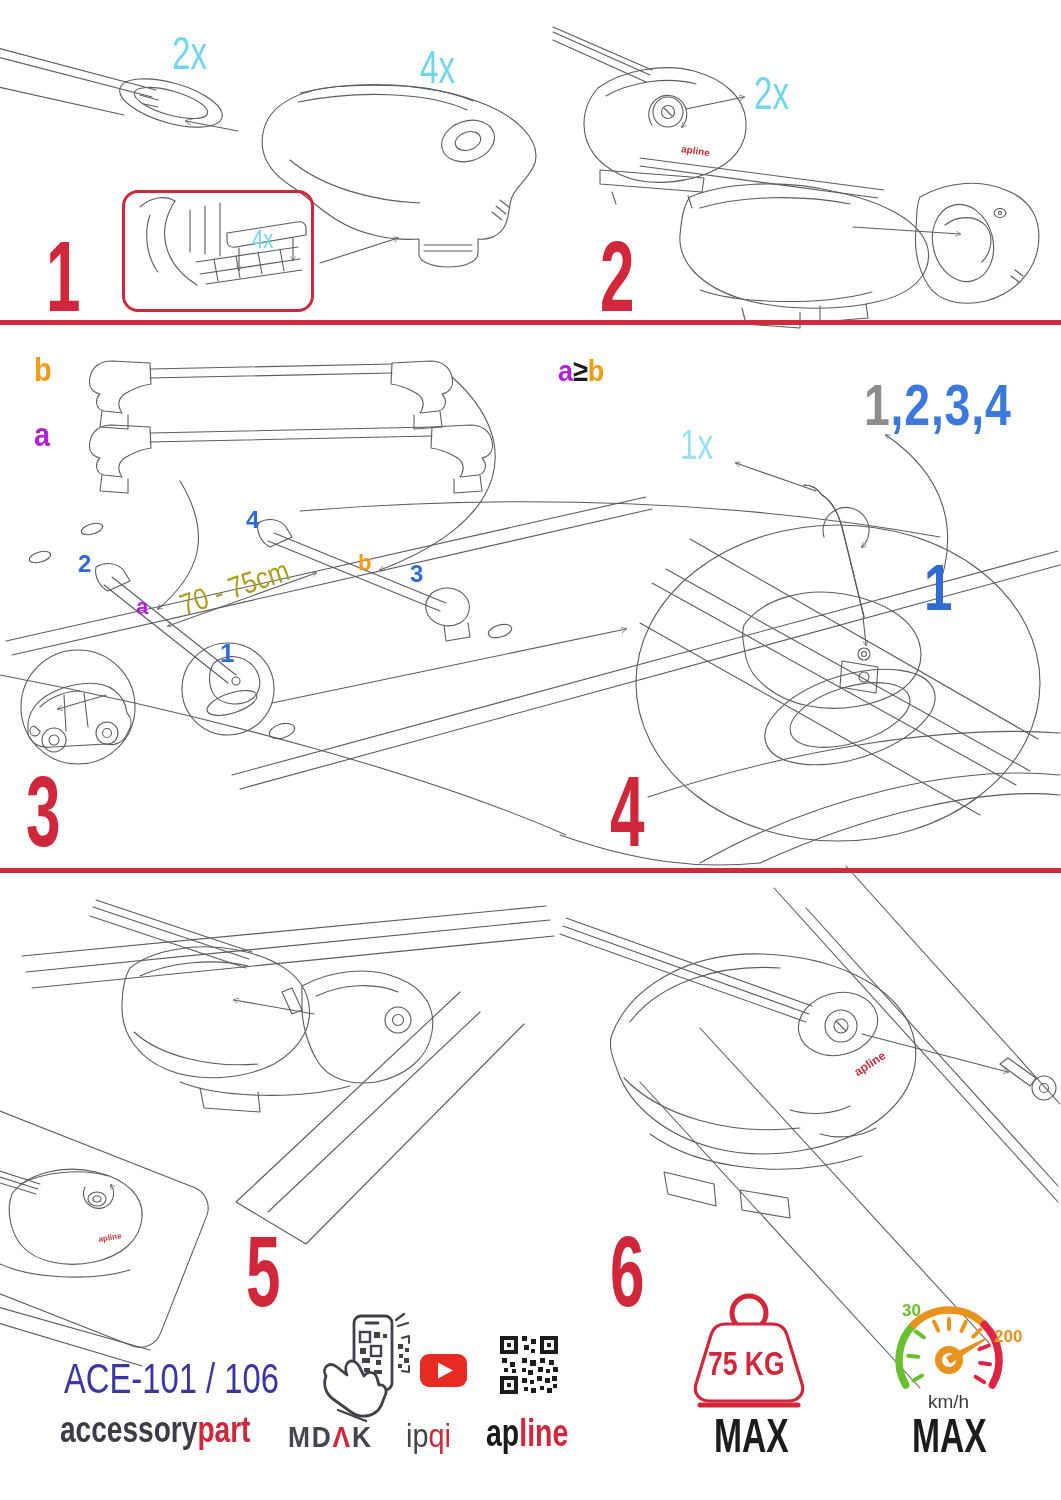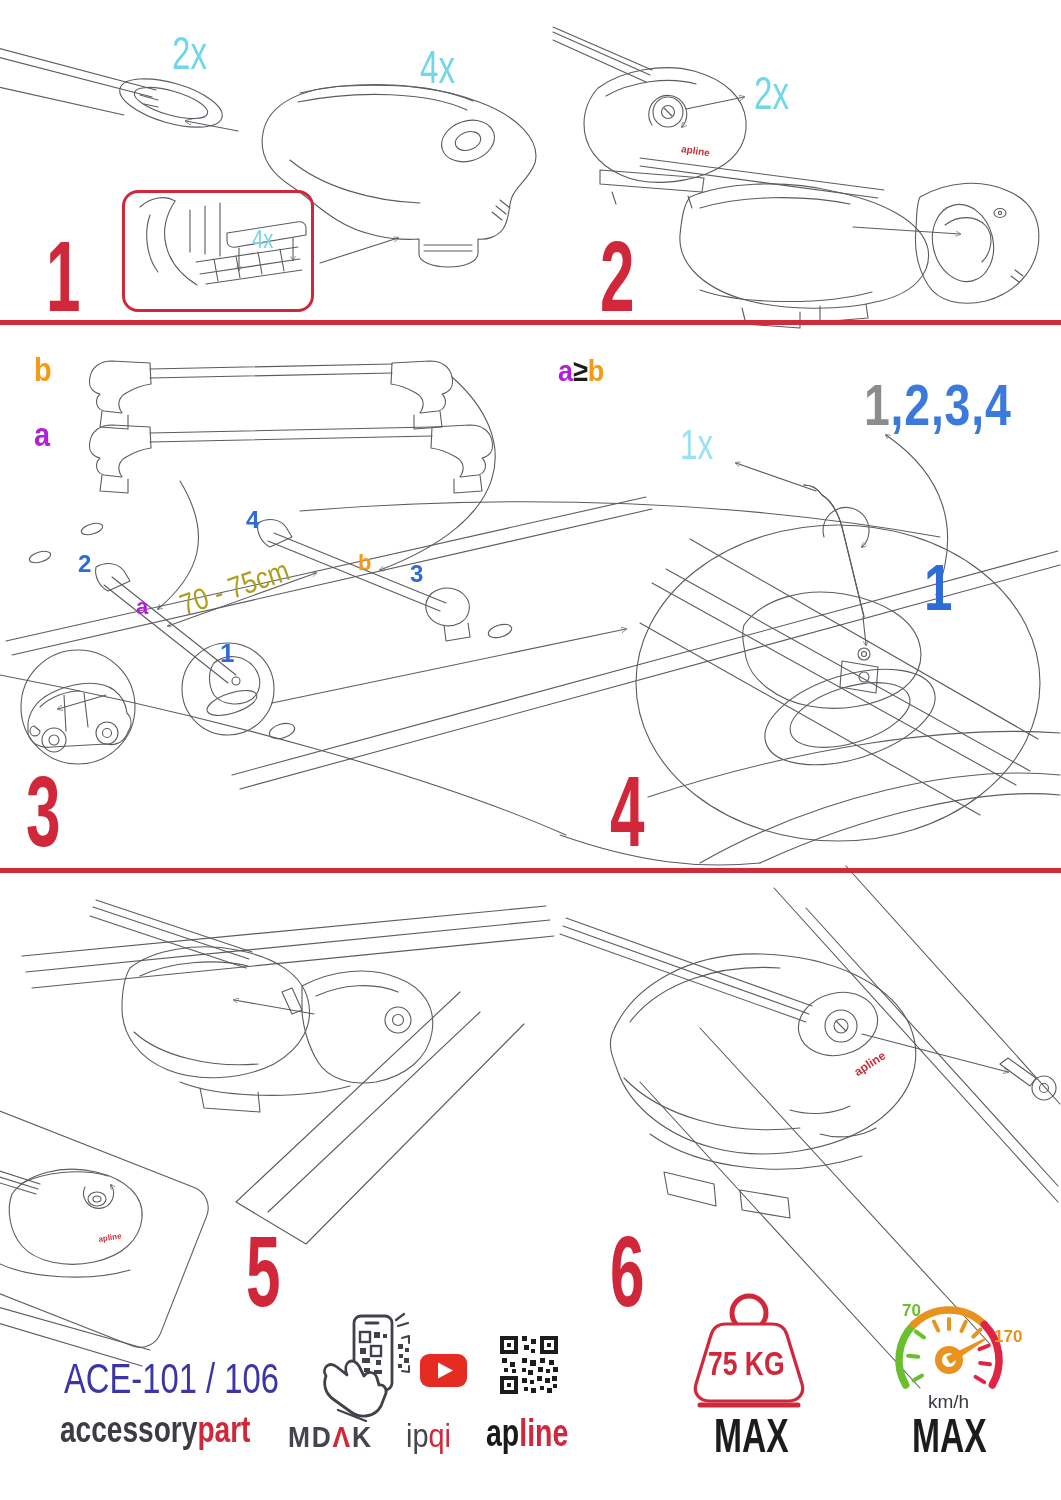--- a/index.html
+++ b/index.html
@@ -388,18 +388,18 @@
         <line x1="81.7" y1="25.9" x2="77.5" y2="35" stroke="#e8931e"></line>
         <line x1="96.4" y1="33.6" x2="89.3" y2="40.7" stroke="#e8931e"></line>
         <line x1="104.8" y1="49.5" x2="95.5" y2="53.2" stroke="#e02444"></line>
         <line x1="106" y1="68.3" x2="96.1" y2="66.9" stroke="#e02444"></line>
         <line x1="100.2" y1="86.1" x2="91.6" y2="80.9" stroke="#e02444"></line>
       </g>
       <polygon points="63.5,61.4 66.5,66.6 101.4,43" fill="#e8931e" stroke="#e8931e" stroke-width="2"></polygon>
       <circle cx="65" cy="64" r="10.5" stroke="#e8931e" stroke-width="7"></circle>
     </g>
   </svg>
-  <span class="lbl" style="left:902px;top:1302px;font-size:17px;font-weight:700;color:#6abf2e">70</span>
-  <span class="lbl" style="left:994px;top:1328px;font-size:17px;font-weight:700;color:#e8931e">170</span>
+  <span class="lbl" style="left:902px;top:1302px;font-size:17px;font-weight:700;color:#6abf2e">30</span>
+  <span class="lbl" style="left:994px;top:1328px;font-size:17px;font-weight:700;color:#e8931e">200</span>
   <span class="lbl" style="left:928px;top:1392px;font-size:19px;color:#3a3a42">km/h</span>
   <span class="lbl" style="left:912px;top:1412px;font-size:48px;font-weight:700;color:#1c1c1c;transform:scaleX(.7)">MAX</span>
 
 </div>
 
 </body></html>

